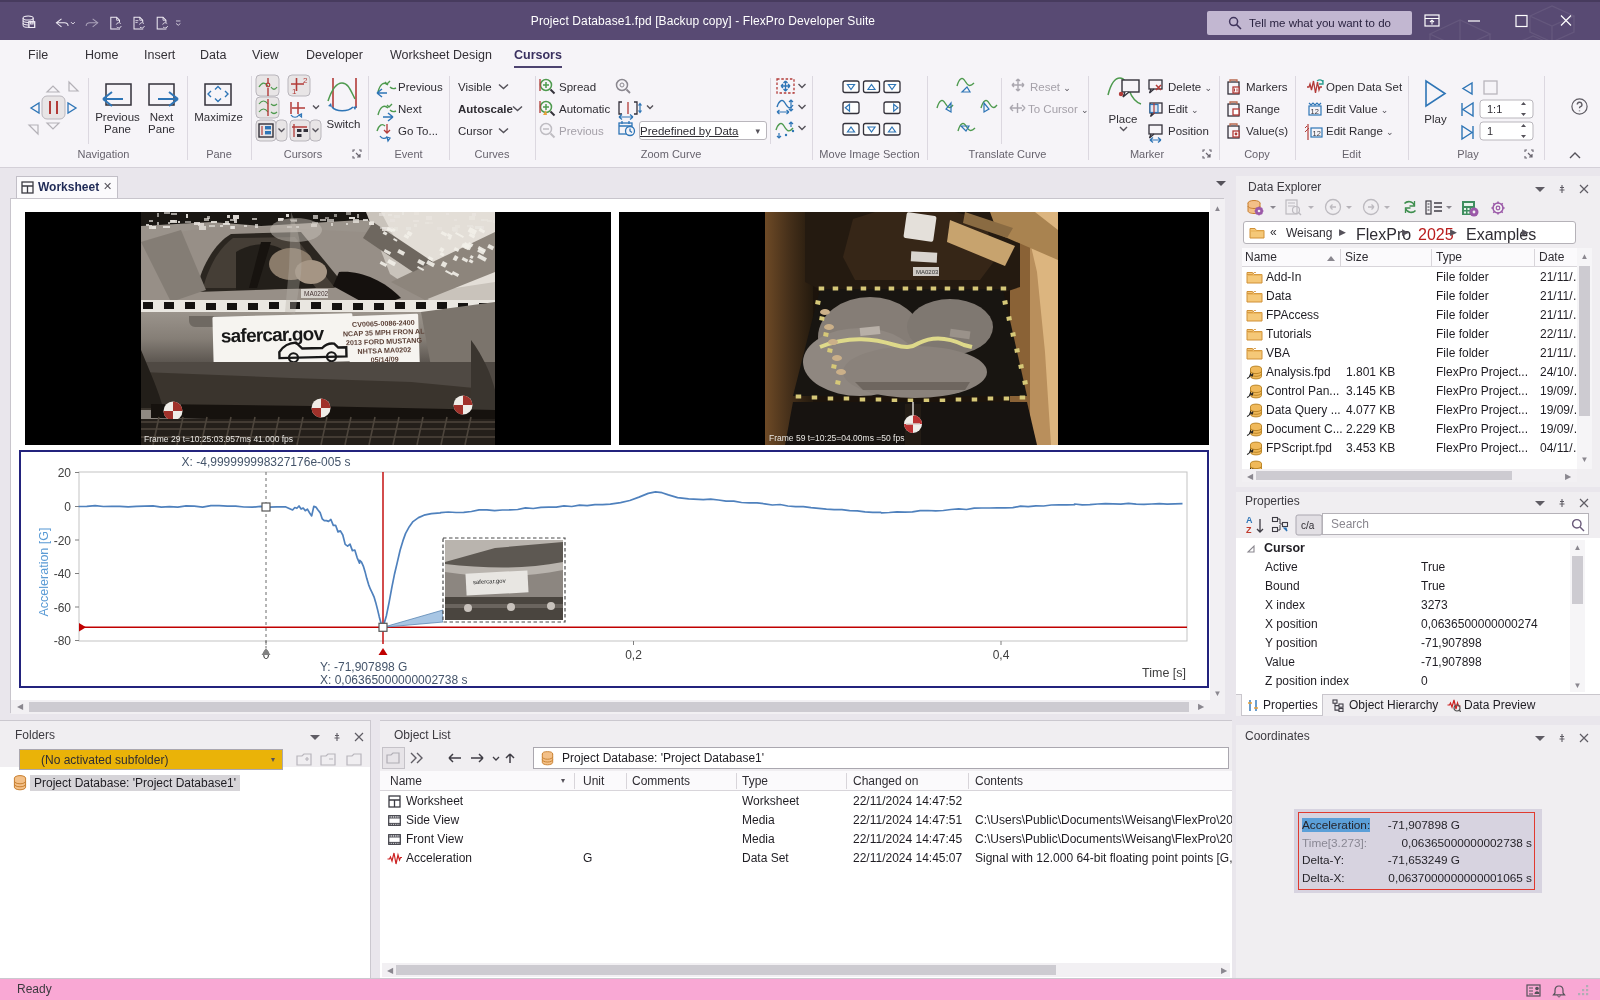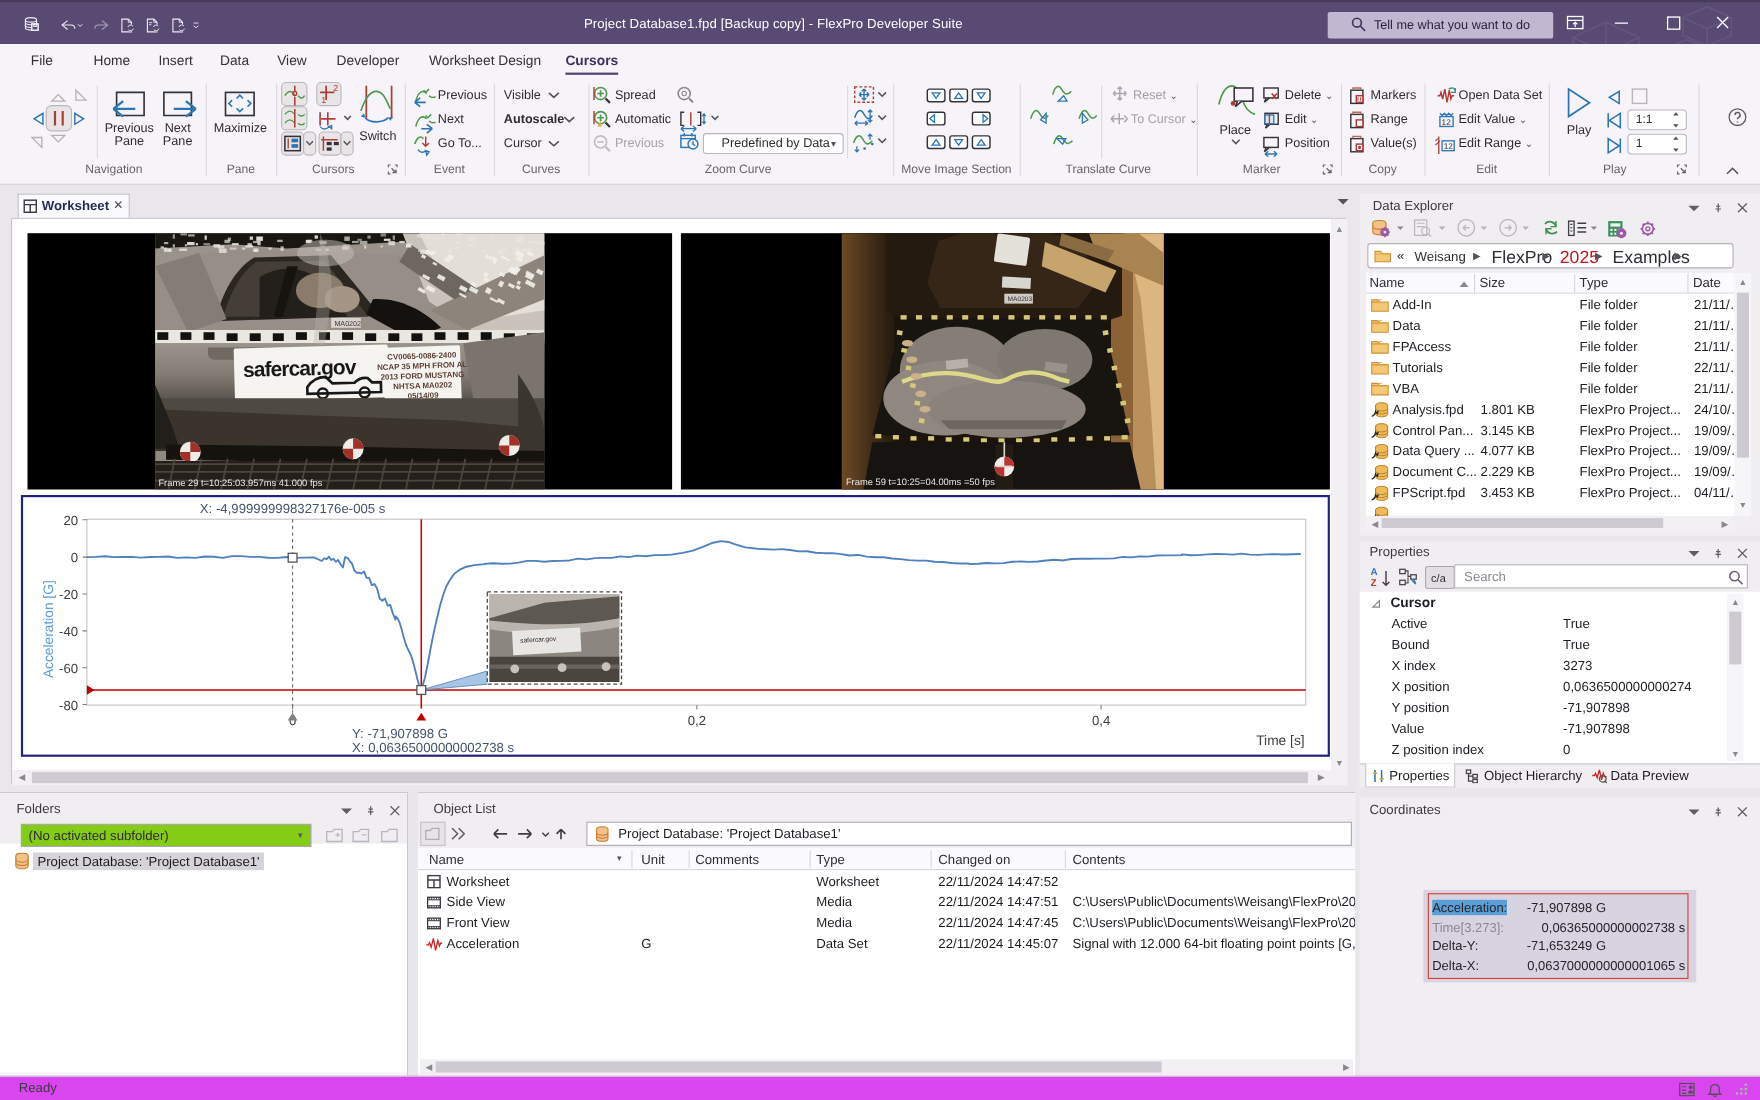--- a/index.html
+++ b/index.html
@@ -30,21 +30,21 @@
 
 #chartbox { left:8px; top:251px; width:1190px; height:238px; background:#ffffff; border:2px solid #23237d; }
 
 .sbtrack { position:absolute; background:#f2f0f3; }
 .sbthumb { position:absolute; background:#cdcbd1; }
 .sbarrow { position:absolute; font-size:9px; color:#8a878f; text-align:center; }
 
 .paneltitle { font-size:12px; color:#3c3a40; }
 #folders { left:0px; top:720px; width:371px; height:258px; background:#ffffff; border-top:1px solid #cbc8cf; border-right:1px solid #cbc8cf; }
 #objlist { left:380px; top:720px; width:852px; height:258px; background:#ffffff; border-top:1px solid #cbc8cf; }
-#statusbar { left:0px; top:978px; width:1600px; height:22px; background:#d946ef; border-top:1px solid #cbc8cf; font-size:12px; color:#3c3a40; }
+#statusbar { left:0px; top:978px; width:1600px; height:22px; background:#f9a8d4; border-top:1px solid #cbc8cf; font-size:12px; color:#3c3a40; }
 
 #rightcol { left:1236px; top:176px; width:364px; height:802px; background:#f0eef1; }
 </style>
 </head>
 <body>
 <div id="app">
   <div id="titlebar" class="abs">
     <svg class="abs" style="left:18px; top:11px;" width="232" height="21" viewBox="0 0 320 28" preserveAspectRatio="xMinYMin" fill="none" stroke="#efebf4" stroke-width="1.4">
 
       <g>
@@ -408,21 +408,21 @@
   <span class="rbtxt" style="left:1168px; top:125px;">Position</span>
   <span class="rbtxt" style="left:1246px; top:81px;">Markers</span>
   <span class="rbtxt" style="left:1246px; top:103px;">Range</span>
   <span class="rbtxt" style="left:1246px; top:125px;">Value(s)</span>
   <span class="rbtxt" style="left:1326px; top:81px;">Open Data Set</span>
   <span class="rbtxt" style="left:1326px; top:103px;">Edit Value <span class="chev">⌄</span></span>
   <span class="rbtxt" style="left:1326px; top:125px;">Edit Range <span class="chev">⌄</span></span>
   <span class="rbtxt2" style="left:1414px; top:113px; width:43px;">Play</span>
   <span class="rbtxt" style="left:1487px; top:103px; font-size:11px;">1:1</span>
   <span class="rbtxt" style="left:1487px; top:125px; font-size:11px;">1</span>
-  <div class="abs" style="left:639px; top:121px; width:128px; height:19px; background:#ffffff; border:1px solid #b9b6bc; border-radius:3px; font-size:11.5px; color:#2f2d33; line-height:18px; padding-left:16px;">Predefined by Data<span style="position:absolute; right:6px; top:0; color:#55525a; font-size:9px;">▾</span></div>
+  <div class="abs" style="left:639px; top:121px; width:128px; height:19px; background:#ffffff; border:1px solid #b9b6bc; border-radius:3px; font-size:11.5px; color:#2f2d33; line-height:18px; padding-left:0;text-decoration:underline;">Predefined by Data<span style="position:absolute; right:6px; top:0; color:#55525a; font-size:9px;">▾</span></div>
   <svg class="abs" style="left:352px; top:149px;" width="10" height="10" viewBox="0 0 10 10" fill="none" stroke="#67636d" stroke-width="1.1">
       <path d="M1 3V1h2M7 1h2v2M1 7v2h2"></path>
       <path d="M4 4l4 4M8 5v3h-3" stroke-width="1.2"></path>
     </svg>
   <svg class="abs" style="left:1202px; top:149px;" width="10" height="10" viewBox="0 0 10 10" fill="none" stroke="#67636d" stroke-width="1.1">
       <path d="M1 3V1h2M7 1h2v2M1 7v2h2"></path>
       <path d="M4 4l4 4M8 5v3h-3" stroke-width="1.2"></path>
     </svg>
   <svg class="abs" style="left:1524px; top:149px;" width="10" height="10" viewBox="0 0 10 10" fill="none" stroke="#67636d" stroke-width="1.1">
       <path d="M1 3V1h2M7 1h2v2M1 7v2h2"></path>
@@ -810,21 +810,21 @@
 
   </div>
   <div id="folders" class="abs" style="overflow:hidden;">
     <div class="abs" style="left:0; top:0; width:370px; height:46px; background:#f0eef1;"></div>
     <span class="paneltitle abs" style="left:15px; top:7px;">Folders</span>
     <svg class="abs" style="left:308px; top:11px;" width="56" height="10" viewBox="0 0 56 10" fill="none" stroke="#5f5c64" stroke-width="1.2">
         <path d="M2 3l5 5 5-5z" fill="#5f5c64" stroke="none"></path>
         <path d="M29 1v5M26.5 6h5M29 6v3M27 3.5h4" stroke-width="1.1"></path>
         <path d="M47 1 55 9M55 1 47 9"></path>
       </svg>
-    <div class="abs" style="left:19px; top:28px; width:264px; height:21px; background:#84cc16; border:1px solid #aaa7af; font-size:12px; color:#2f2d33; line-height:20px; padding-left:6px;">(No activated subfolder)<span style="position:absolute; right:7px; top:0px; font-size:8px; color:#55525a;">▾</span></div>
+    <div class="abs" style="left:19px; top:28px; width:264px; height:21px; background:#eab308; border:1px solid #aaa7af; font-size:12px; color:#2f2d33; line-height:20px; padding-left:21px;">(No activated subfolder)<span style="position:absolute; right:7px; top:0px; font-size:8px; color:#55525a;">▾</span></div>
     <svg class="abs" style="left:295px; top:30px;" width="70" height="17" viewBox="0 0 70 17" fill="none" stroke="#b8b5bc" stroke-width="1.2">
       <path d="M2 5h5l2-2h7v11H2zM10 8h4M12 6v4"></path>
         <path d="M26 5h5l2-2h7v11H26zM34 8h4"></path>
         <path d="M52 5h5l2-2h7v11H52z"></path>
     </svg>
     <div class="abs" style="left:10px; top:53px; width:352px; height:18px;">
       <svg class="abs" style="left:3px; top:1px;" width="14" height="16" viewBox="0 0 14 16">
           <ellipse cx="7" cy="3.2" rx="5.6" ry="2.6" fill="#f3c088" stroke="#c87f2f" stroke-width="1"></ellipse>
           <path d="M1.4 3.2v9c0 1.4 2.5 2.6 5.6 2.6s5.6-1.2 5.6-2.6v-9" fill="#f3c088" stroke="#c87f2f" stroke-width="1"></path>
           <path d="M1.4 6.2c0 1.4 2.5 2.6 5.6 2.6s5.6-1.2 5.6-2.6M1.4 9.2c0 1.4 2.5 2.6 5.6 2.6s5.6-1.2 5.6-2.6" fill="none" stroke="#c87f2f" stroke-width="1"></path>

